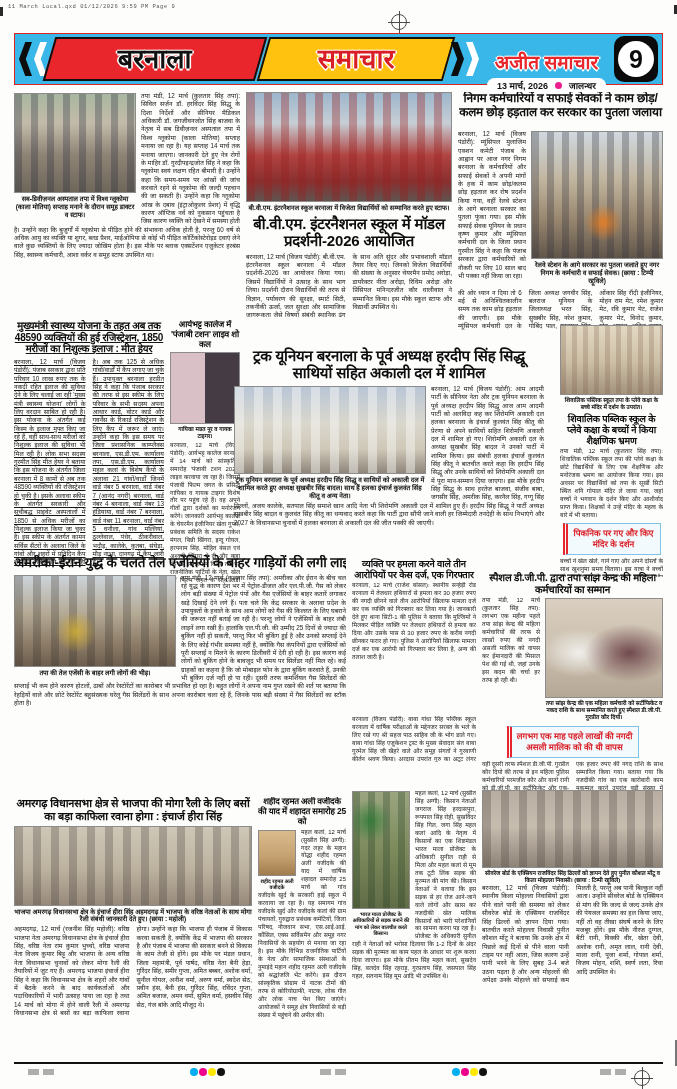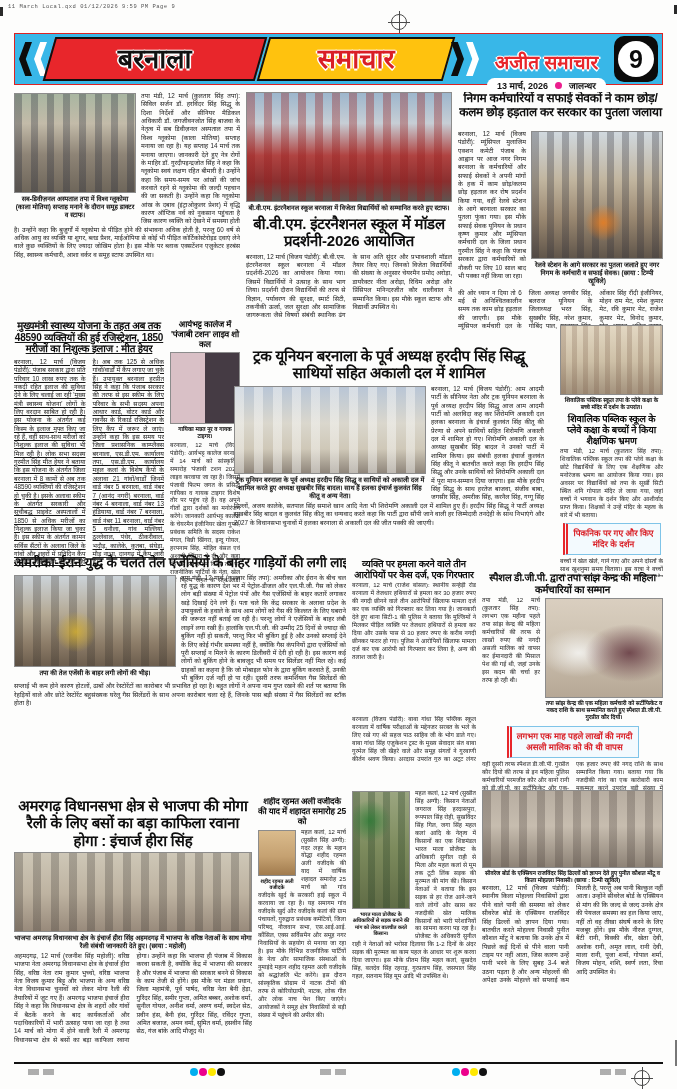--- a/index.html
+++ b/index.html
@@ -207,21 +207,21 @@
         <div class="photo ph-dgp" style="width:118px;height:100px;"></div>
         <div class="cap" style="font-size:5.8px;">तपा सांझ केन्द्र की एक महिला कर्मचारी को सर्टीफिकेट व नकद राशि के साथ सम्मानित करते हुए स्पैशल डी.जी.पी. गुरप्रीत कौर दियो।</div>
       </div>
       <div class="body" style="font-size:6px;">तपा मंडी, 12 मार्च (कुलतार सिंह तपा): लगभग एक महीना पहले तपा सांझ केन्द्र की महिला कर्मचारियों की तरफ से लाखों रुपए की नगदी असली मालिक को वापस कर ईमानदारी की मिसाल पेश की गई थी, जहां उनके इस कदम की चर्चा हर तरफ हो रही थी।</div>
     </div>
     <div class="pull" style="width:120px;">लगभग एक माह पहले लाखों की नगदी असली मालिक को की थी वापस</div>
     <div class="body cols2" style="font-size:6px;height:34px;overflow:hidden;">वहीं दूसरी तरफ स्पैशल डी.जी.पी. गुरप्रीत कौर दियो की तरफ से इन महिला पुलिस कर्मचारियों परमजीत कौर और बानो रानी को डी.जी.पी. का सर्टीफिकेट और एक-एक हजार रुपए की नगद राशि के साथ सम्मानित किया गया। बताया गया कि नजदीकी गांव का एक कारोबारी काम मुकम्मल करने उपरांत बड़ी संख्या में नगदी वाला बैग सांझ केन्द्र में ही भूल गया था। महिला पुलिस कर्मचारियों ने बिना देरी किए अपने उच्च अधिकारियों को सूचित किया और पड़ताल उपरांत यह रकम असली मालिक के हवाले की। इस मौके पर महिला पुलिस कर्मचारियों ने सम्मान होने पर स्पैशल डी.जी.पी. गुरप्रीत कौर दियो, डी.आई.जी. पटियाला रेंज, एस.एस.पी. मुखमंद सत्यवान आदि का धन्यवाद किया।</div>
   </div>
 
   <div class="article" style="left:14px;top:797px;width:238px;height:264px;">
-    <div class="hl" style="font-size:15px;margin-bottom:3px;">अमरगढ़ विधानसभा क्षेत्र से भाजपा की मोगा रैली के लिए बसों का बड़ा काफिला रवाना होगा : इंचार्ज हीरा सिंह</div>
+    <div class="hl" style="font-size:11px;margin-bottom:3px;">अमरगढ़ विधानसभा क्षेत्र से भाजपा की मोगा रैली के लिए बसों का बड़ा काफिला रवाना होगा : इंचार्ज हीरा सिंह</div>
     <div class="photo ph-bjp figs" style="width:238px;height:80px;"></div>
     <div class="cap">भाजपा अमरगढ़ विधानसभा क्षेत्र के इंचार्ज हीरा सिंह अहमदगढ़ में भाजपा के वरिष्ठ नेताओं के साथ मोगा रैली संबंधी जानकारी देते हुए। (छाया : महोली)</div>
     <div class="body cols2" style="height:118px;overflow:hidden;margin-top:2px;">अहमदगढ़, 12 मार्च (रजनीश सिंह महोली): वरिष्ठ भाजपा नेता अमरगढ़ विधानसभा क्षेत्र के इंचार्ज हीरा सिंह, वरिष्ठ नेता राम कुमार भुच्चो, वरिष्ठ भाजपा नेता विजय कुमार बिट्टू और भाजपा के अन्य वरिष्ठ नेता विधानसभा चुनावों को लेकर मोगा रैली की तैयारियों में जुट गए हैं। अमरगढ़ भाजपा इंचार्ज हीरा सिंह ने कहा कि विधानसभा क्षेत्र के शहरों और गांवों में बैठकें करने के बाद कार्यकर्ताओं और पदाधिकारियों में भारी उत्साह पाया जा रहा है तथा 14 मार्च को मोगा में होने वाली रैली में अमरगढ़ विधानसभा क्षेत्र से बसों का बड़ा काफिला रवाना होगा। उन्होंने कहा कि भाजपा ही पंजाब में विकास करवा सकती है, क्योंकि केंद्र में भाजपा की सरकार है और पंजाब में भाजपा की सरकार बनने से विकास के काम तेजी से होंगे। इस मौके पर मंडल प्रधान, जिला महामंत्री, पूर्व पार्षद, वरिष्ठ नेता बैनी हेड़ा, गुरिंदर सिंह, समीर गुप्ता, अमित बब्बर, अशोक वर्मा, सुनील गोयल, अनीश वर्मा, अरुण वर्मा, स्वदेश सेठ, प्रवीन हंस, बैनी हंस, गुरिंदर सिंह, रविंदर गुप्ता, अमित बजाज, अमन वर्मा, सुमित वर्मा, हसवीन सिंह सेठ, गंज बांके आदि मौजूद थे।</div>
   </div>
 
   <div class="article clearfix" style="left:258px;top:797px;width:88px;height:264px;">
     <div class="hl" style="font-size:8.5px;margin-bottom:2px;">शहीद रहमत अली वजीदके की याद में शहादत समारोह 25 को</div>
     <div class="media-l" style="width:38px;">
       <div class="photo ph-martyr" style="width:38px;height:46px;"></div>
       <div class="cap" style="font-size:5.2px;">शहीद रहमत अली वजीदके</div>

